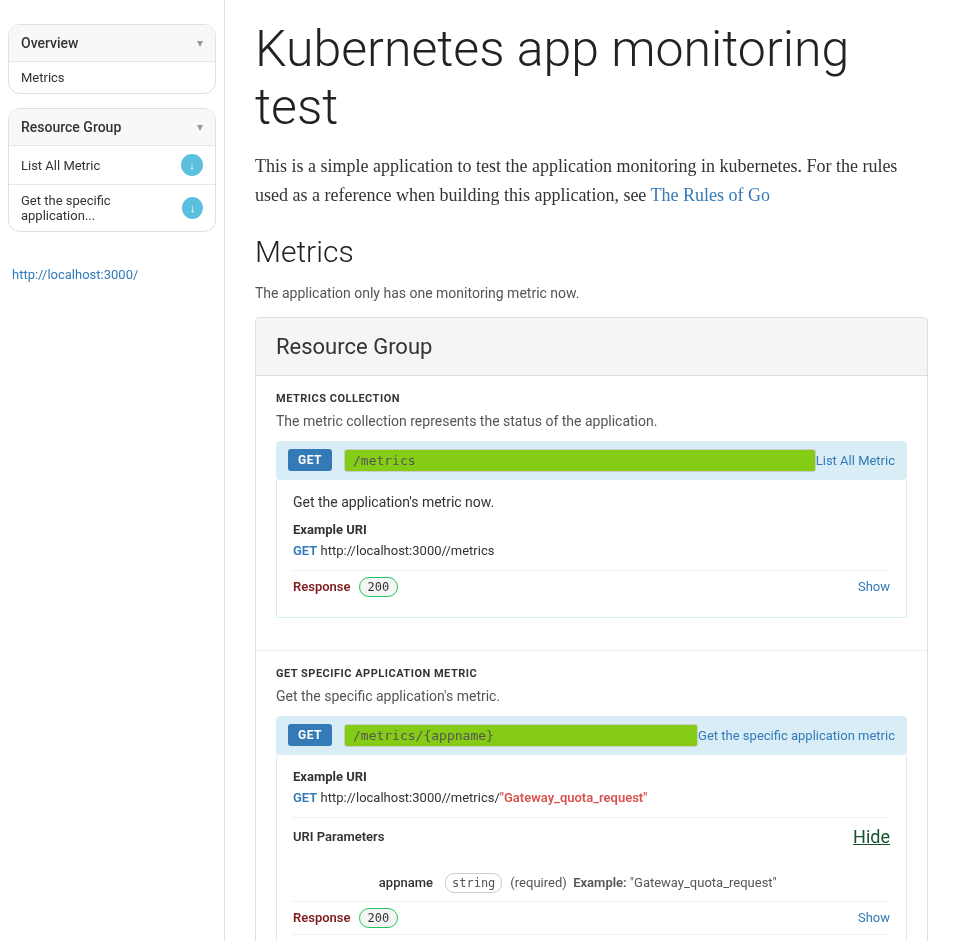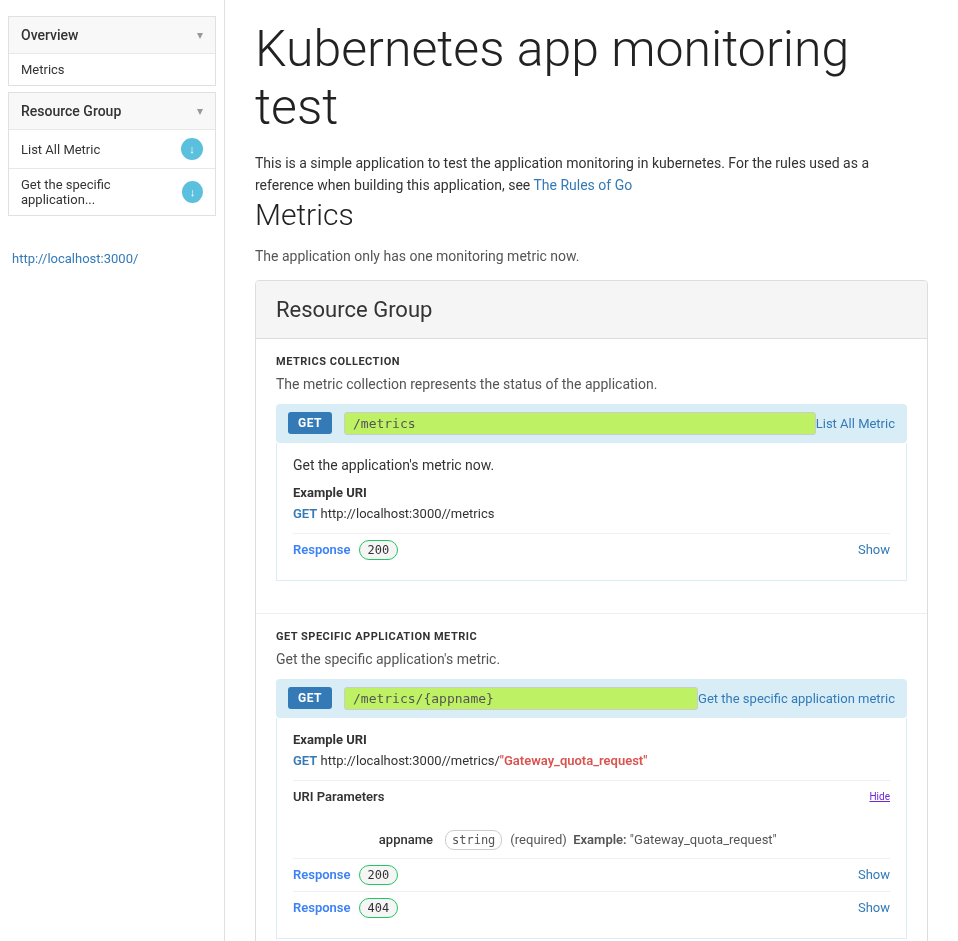--- a/index.html
+++ b/index.html
@@ -15,22 +15,22 @@
     
     #sidebar {
       width: 225px;
       min-width: 225px;
       border-right: 1px solid #e0e0e0;
       padding-top: 10px;
       background: #fff;
     }
     .sidebar-section {
       border: 1px solid #e0e0e0;
-      border-radius: 0;
-      margin: 6px 8px;
+      border-radius: 12px;
+      margin: 14px 8px;
       overflow: hidden;
     }
     .sidebar-section-header {
       display: flex;
       justify-content: space-between;
       align-items: center;
       padding: 10px 12px;
       background: #f8f8f8;
       font-size: 14px;
       font-weight: 500;
@@ -79,23 +79,25 @@
 
     h1.page-title {
       font-size: 50px;
       font-weight: 300;
       color: #222;
       margin-bottom: 16px;
       border-bottom: none;
     }
 
     .intro-text {
-      font-size: 14px;
-      color: #333;
+      font-size: 18px;
+      color: #333;
+      margin-bottom: 24px;
       line-height: 1.6;
+      font-family: Liberation Serif, serif;
     }
     .intro-text a {
       color: #337ab7;
       text-decoration: none;
     }
 
     h2.section-title {
       font-size: 30px;
       font-weight: 300;
       color: #222;
@@ -162,21 +164,21 @@
       font-weight: 700;
       padding: 4px 10px;
       border-radius: 3px;
       margin-right: 12px;
       letter-spacing: 0.5px;
     }
     .endpoint-path {
       font-family: monospace;
       font-size: 13px;
       color: #555;
-      background: #bef264;
+      background: #84cc16;
       border: 1px solid #ccc;
       padding: 3px 8px;
       border-radius: 3px;
       flex: 1;
     }
     .endpoint-link {
       color: #337ab7;
       font-size: 13px;
       text-decoration: none;
       margin-left: auto;
@@ -224,21 +226,21 @@
     .response-row {
       display: flex;
       justify-content: space-between;
       align-items: center;
       padding: 6px 0;
       border-top: 1px solid #f0f0f0;
     }
     .response-label {
       font-size: 13px;
       font-weight: 600;
-      color: #3b82f6;
+      color: #7f1d1d;
     }
     .response-code {
       font-family: monospace;
       font-size: 12px;
       background: #f5f5f5;
       border: 1px solid #22c55e;
       padding: 2px 8px;
       border-radius: 10px;
       margin-left: 8px;
     }
@@ -256,22 +258,22 @@
       align-items: center;
       padding: 8px 0 4px;
       border-top: 1px solid #f0f0f0;
     }
     .uri-params-label {
       font-size: 13px;
       font-weight: 600;
       color: #333;
     }
     .uri-params-toggle {
-      color: #6d28d9;
-      font-size: 10px;
+      color: #14532d;
+      font-size: 18px;
       cursor: pointer;
     }
 
     .param-row {
       display: flex;
       align-items: baseline;
       padding: 8px 0 8px 60px;
     }
     .param-name {
       font-size: 13px;

